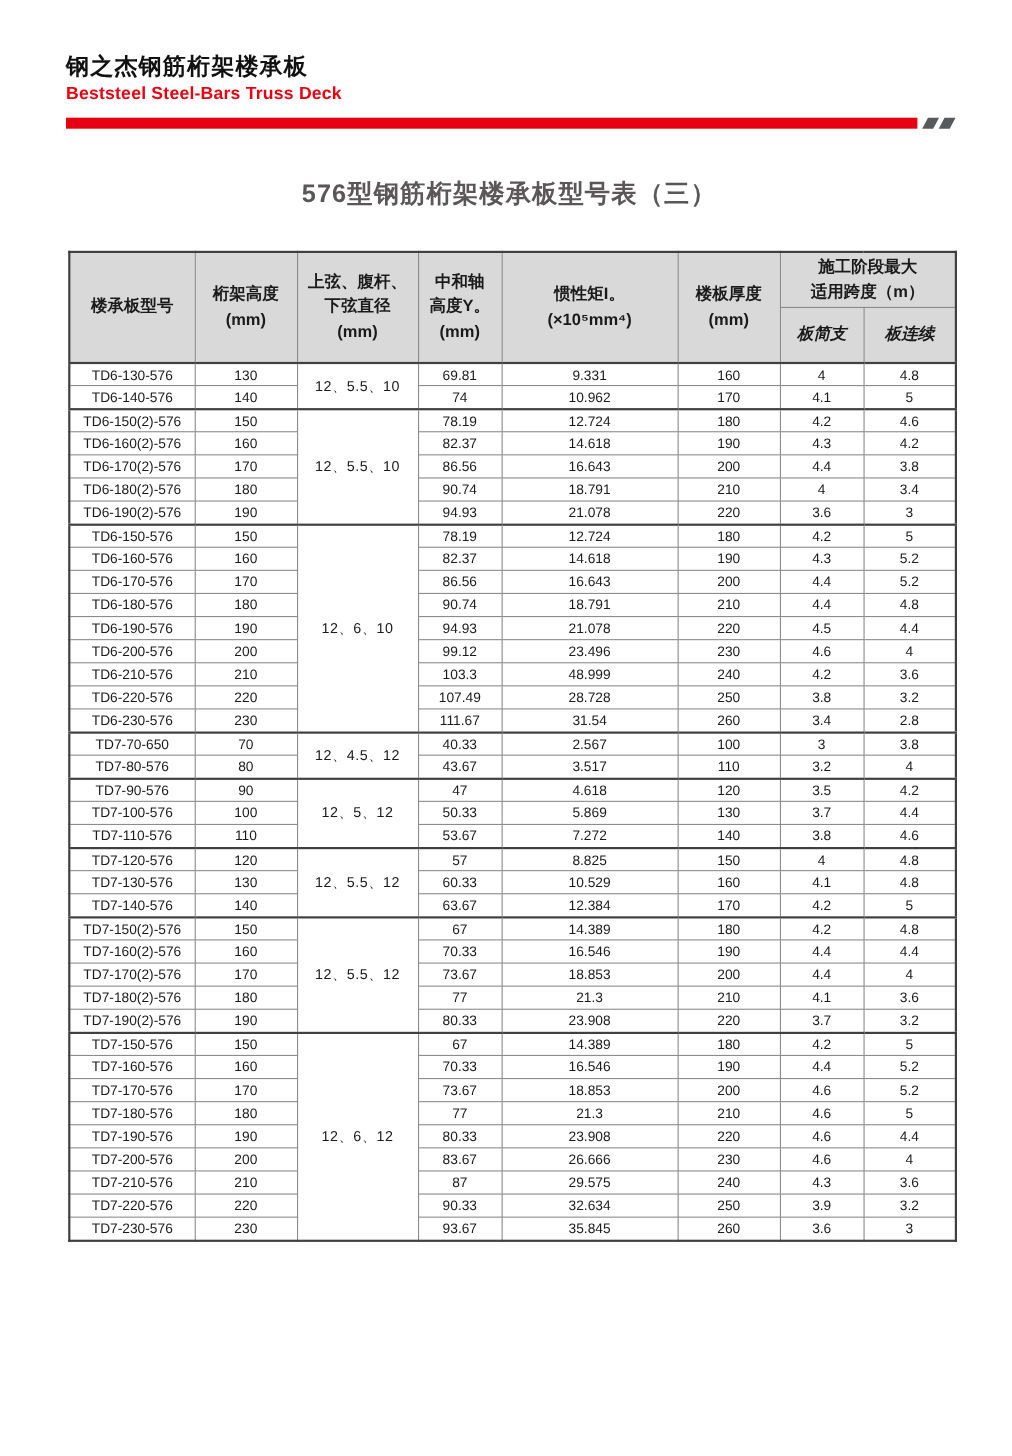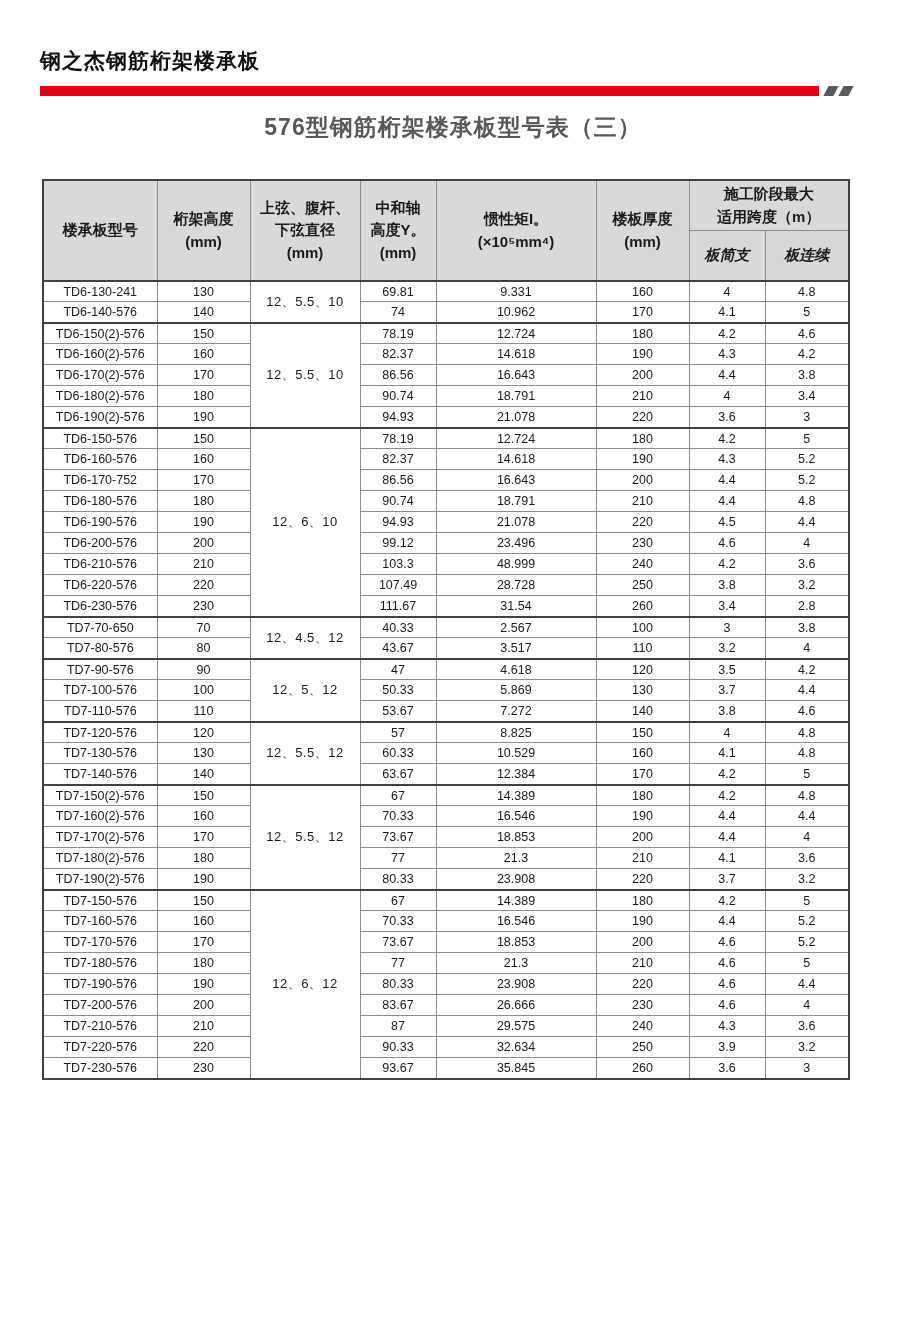--- a/index.html
+++ b/index.html
@@ -13,21 +13,21 @@
   }
   *{margin:0;padding:0;box-sizing:border-box;}
   html,body{background:#ffffff;}
   body{
     width:920px;height:1324px;
     font-family:"Liberation Sans","DejaVu Sans",sans-serif;
     color:var(--ink);
     position:relative;
     overflow:hidden;
   }
-  .page{padding:48px 54px 0 40px;}
+  .page{padding:48px 54px 0 60px;}
 
   
   .brand-title{
     font-size:21px;font-weight:700;color:#111111;
     letter-spacing:1px;line-height:1.25;
   }
   .brand-sub{
     font-size:16px;font-weight:700;color:var(--red);
     margin-top:3px;letter-spacing:0.2px;
   }
@@ -37,21 +37,21 @@
   }
   .rule-bar{height:10px;width:779px;background:var(--red);}
   .rule-slashes{display:flex;margin-left:7px;gap:5px;}
   .rule-slash{
     width:10px;height:10px;background:var(--slash);
     transform:skewX(-28deg);
   }
 
   
   .doc-title{
-    margin-top:16px;
+    margin-top:44px;
     text-align:center;
     font-size:23px;font-weight:700;color:var(--title);
     letter-spacing:1px;
   }
 
   
   .tbl-wrap{margin-top:36px;margin-left:2px;}
   table{
     border-collapse:collapse;table-layout:fixed;
     width:806px;
@@ -80,20 +80,21 @@
   tbody tr.group-start td{border-top:2px solid var(--bd-dark);}
   td.diameter-cell{font-size:13px;letter-spacing:0.5px;}
 </style>
 </head>
 <body>
 
 <div class="page">
 
   <div class="brand">
     <div class="brand-title">钢之杰钢筋桁架楼承板</div>
+    <div class="brand-sub">Beststeel Steel-Bars Truss Deck</div>
     <div class="rule-row">
       <div class="rule-bar"></div>
       <div class="rule-slashes">
         <div class="rule-slash"></div>
         <div class="rule-slash"></div>
       </div>
     </div>
   </div>
 
   <div class="doc-title">576型钢筋桁架楼承板型号表（三）</div>
@@ -128,21 +129,21 @@
           <th colspan="2" class="span-head">施工阶段最大
 适用跨度（m）</th>
         </tr>
         <tr class="hdr-sub">
           <th>板简支</th>
           <th>板连续</th>
         </tr>
       </thead>
       <tbody id="tbody">
           <tr class="group-start">
-            <td>TD6-130-241</td>
+            <td>TD6-130-576</td>
             <td>130</td>
             <td class="diameter-cell" rowspan="2">12、5.5、10</td>
             <td>69.81</td>
             <td>9.331</td>
             <td>160</td>
             <td>4</td>
             <td>4.8</td>
           </tr>
           <tr>
             <td>TD6-140-576</td>
@@ -212,21 +213,21 @@
           <tr>
             <td>TD6-160-576</td>
             <td>160</td>
             <td>82.37</td>
             <td>14.618</td>
             <td>190</td>
             <td>4.3</td>
             <td>5.2</td>
           </tr>
           <tr>
-            <td>TD6-170-752</td>
+            <td>TD6-170-576</td>
             <td>170</td>
             <td>86.56</td>
             <td>16.643</td>
             <td>200</td>
             <td>4.4</td>
             <td>5.2</td>
           </tr>
           <tr>
             <td>TD6-180-576</td>
             <td>180</td>

